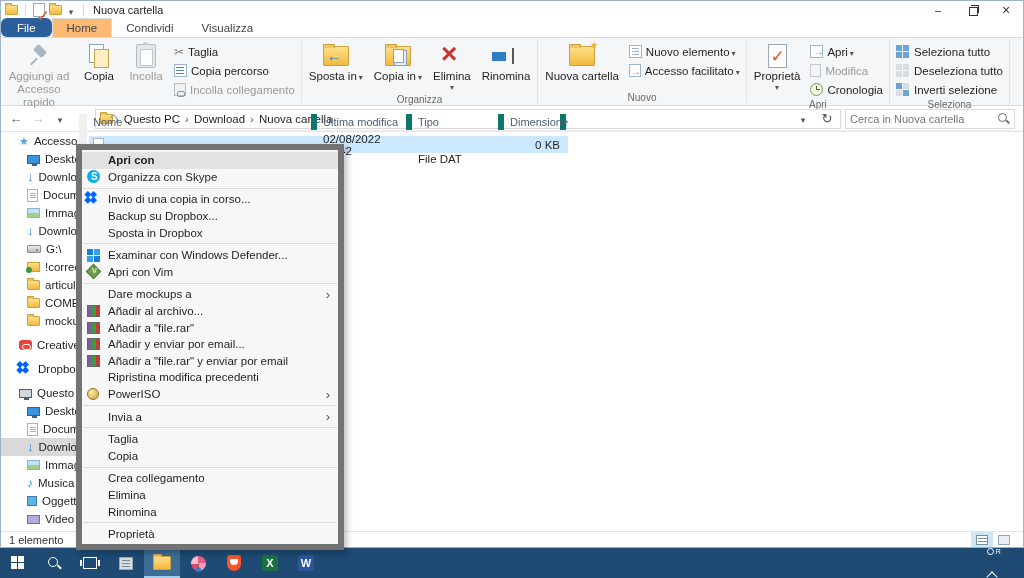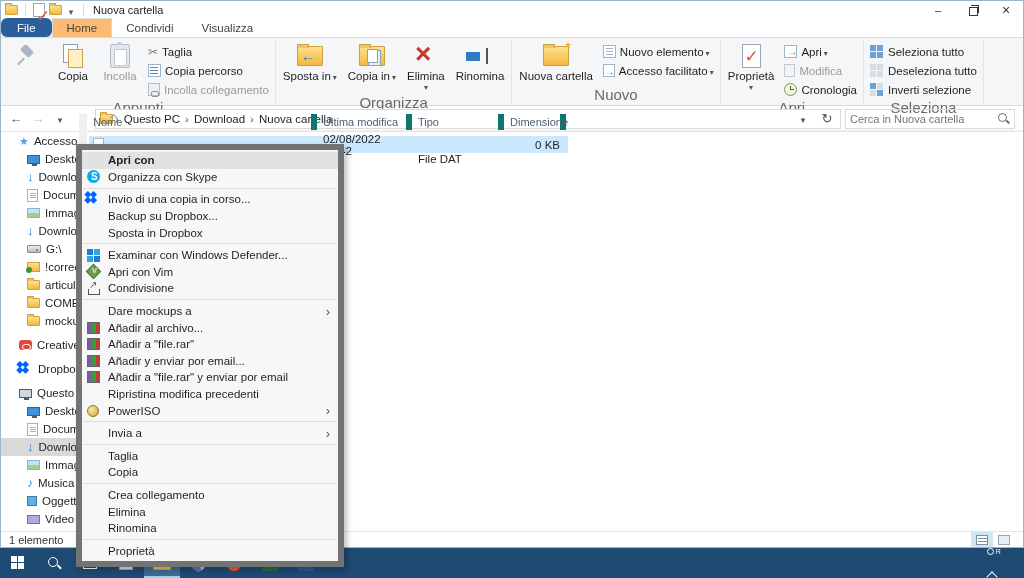--- a/index.html
+++ b/index.html
@@ -24,21 +24,21 @@
   
   .tabrow { height:19px; display:flex; align-items:flex-end; background:#fff; border-bottom:1px solid #dadbdc; }
   .tab-file { background:#2b5f9b; color:#fff; padding:2px 16px; height:19px; display:flex; align-items:center;border-radius:6px; }
   .tab { padding:2px 14px; height:19px; display:flex; align-items:center; color:#444; }
   .tab.active { background:#fdba74; border:1px solid #dadbdc; border-bottom:none; }
 
   
   .ribbon { height:68px; background:#f5f6f7; display:flex; align-items:stretch; border-bottom:1px solid #dadbdc; }
   .rgroup { display:flex; flex-direction:column; padding:2px 2px 0 2px; }
   .rgroup-body { flex:1; display:flex; align-items:flex-start; gap:1px; }
-  .rgroup-label { text-align:center; color:#6a6a6a; font-size:15px; padding:1px 6px 2px; }
+  .rgroup-label { text-align:center; color:#6a6a6a; font-size:10px; padding:1px 6px 2px; }
   .rsep { width:1px; background:#e2e3e4; margin:2px 0; }
   .bigbtn { display:flex; flex-direction:column; align-items:center; justify-content:flex-start; padding:3px 5px 1px; min-width:46px; text-align:center; line-height:1.15; color:#1f1f1f; }
   .bigbtn .bigicon { height:26px; display:flex; align-items:center; justify-content:center; margin-bottom:1px; }
   .bigbtn.disabled, .smallbtn.disabled { color:#9a9a9a; }
   .smallcol { display:flex; flex-direction:column; justify-content:flex-start; padding-top:3px; gap:2px; }
   .smallbtn { display:flex; align-items:center; gap:4px; height:17px; padding:0 4px; color:#1f1f1f; white-space:nowrap; }
   .caret::after { content:"\25BE"; font-size:8px; color:#555; margin-left:2px; }
   .caret-below::after { content:"\25BE"; font-size:8px; color:#555; display:block; }
 
   
@@ -269,20 +269,21 @@
       <div class="tab">Visualizza</div>
     </div>
 
     <div class="ribbon">
       <div class="rgroup">
         <div class="rgroup-body">
           <div class="bigbtn disabled" style="max-width:72px">
             <span class="bigicon">
                 <span class="ic i-pin"></span>
               </span>
+            <span>Aggiungi ad Accesso rapido</span>
           </div>
           <div class="bigbtn">
             <span class="bigicon">
                 <span class="ic i-copy-big"></span>
               </span>
             <span>Copia</span>
           </div>
           <div class="bigbtn disabled">
             <span class="bigicon">
                 <span class="ic i-paste-big"></span>
@@ -579,24 +580,20 @@
         </div>
       <div class="msep"></div>
       <div class="mi">
           <span class="ic i-def"></span>
           <span class="mlabel">Examinar con Windows Defender...</span>
         </div>
       <div class="mi">
           <span class="ic i-vim"></span>
           <span class="mlabel">Apri con Vim</span>
         </div>
-      <div class="mi">
-          <span class="ic i-share"></span>
-          <span class="mlabel">Condivisione</span>
-        </div>
       <div class="msep"></div>
       <div class="mi sub">
           <span class="mlabel">Dare mockups a</span>
         </div>
       <div class="mi">
           <span class="ic i-rar"></span>
           <span class="mlabel">Añadir al archivo...</span>
         </div>
       <div class="mi">
           <span class="ic i-rar"></span>

